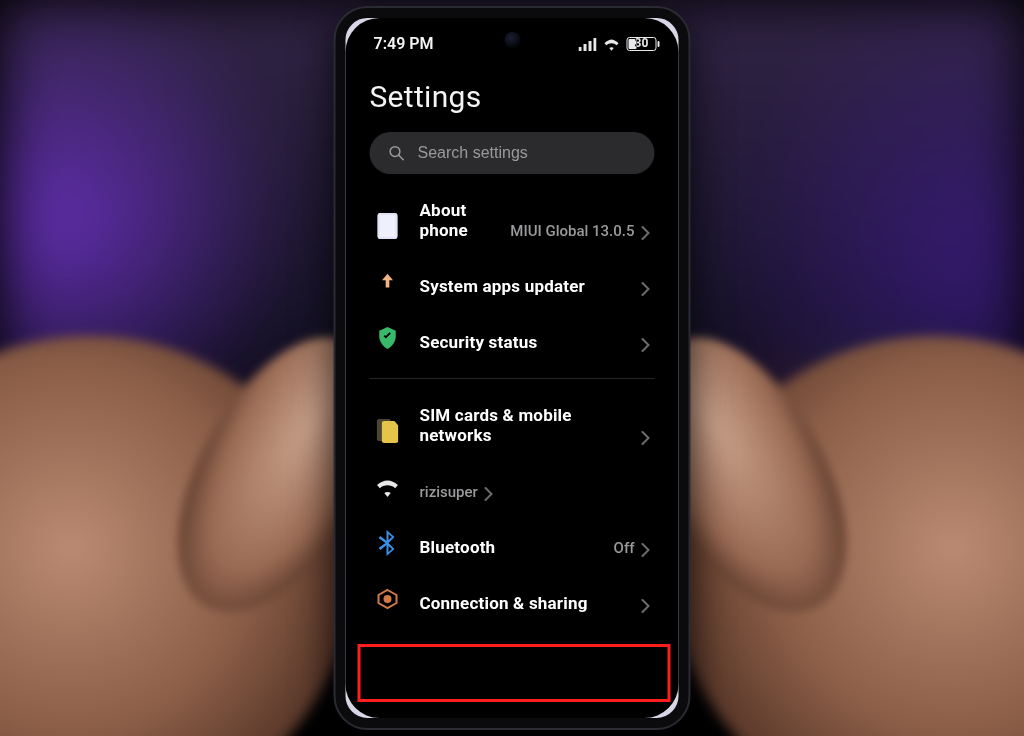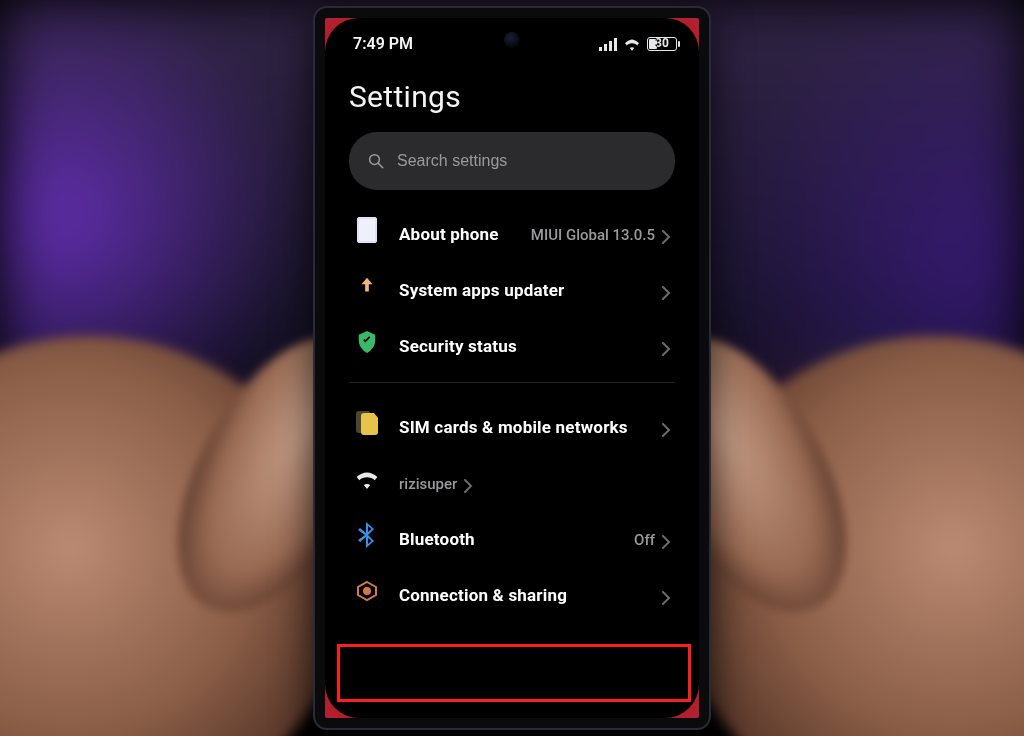--- a/index.html
+++ b/index.html
@@ -29,23 +29,23 @@
   .hand.right { right:-170px; transform: rotate(22deg);  border-radius:65% 55% 70% 60%; }
   .thumb { position:absolute; bottom:110px; width:160px; height:300px; background: radial-gradient(ellipse at 50% 30%, #caa28b 0%, #9a6b54 55%, #5a382a 80%, transparent 82%); filter: blur(5px); border-radius:55% 55% 60% 60%; }
   .thumb.left  { left:200px; transform: rotate(30deg);}
   .thumb.right { right:200px; transform: rotate(-30deg);}
 
   
   .phone {
     position:absolute;
     left:50%; top:50%;
     transform: translate(-50%, -50%);
-    width:394px; height:720px; 
-    background:#b91c1c;
-    border-radius:12px;
+    width:353px; height:720px; 
+    background:#e5e5e5;
+    border-radius:32px;
     border: 10px solid #0b0b0d;
     box-shadow: 0 0 0 2px #2b2b33, 0 10px 40px rgba(0,0,0,0.8), inset 0 0 18px rgba(120,70,255,0.2);
   }
   .screen {
     position:absolute; inset:0;
     border-radius:34px;
     background:#000;
     color:#ddd;
     overflow:hidden;
     padding: 0 0 0 0;
@@ -77,21 +77,21 @@
   .page {
     padding: 26px 24px 0 24px;
   }
   .page-title{
     color:#f4f4f6; font-size:30px; font-weight:400; letter-spacing:0.3px;
     margin-bottom:18px;
   }
   .search {
     display:flex; align-items:center; gap:12px;
     background:#2b2b2d; border-radius:28px;
-    padding:20px 18px;
+    padding:12px 18px;
   }
   .search svg{ flex:0 0 auto; }
   .search-input{
     flex:1; background:transparent; border:0; outline:0;
     color:#b3b3b6; font-size:16px;
   }
   .search-input::placeholder{ color:#9a9a9d; }
 
   .group { margin-top:12px; }
   .divider { height:1px; background:#262629; margin:12px 0; }

